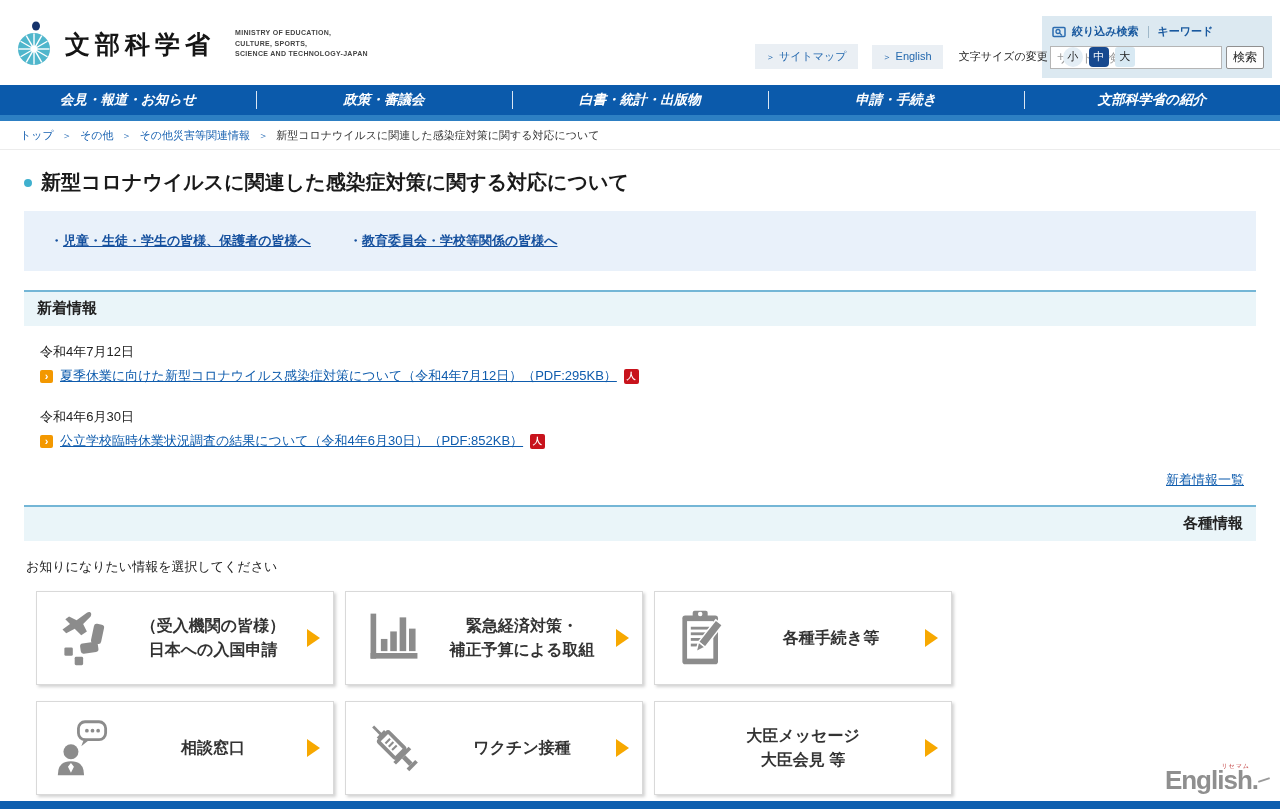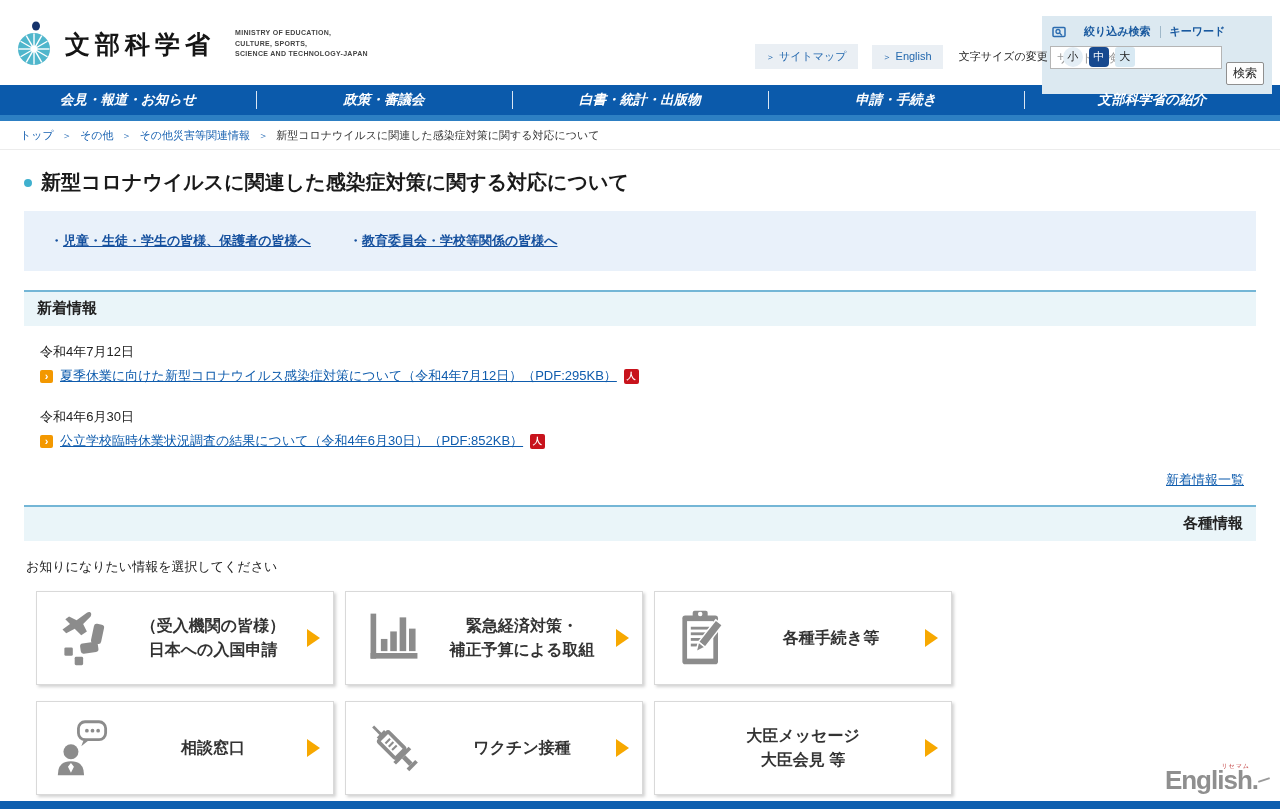--- a/index.html
+++ b/index.html
@@ -8,26 +8,26 @@
 
   
   .site-header { position:relative; height:85px; background:#fff; }
   .logo { position:absolute; left:12px; top:20px; display:flex; align-items:center; gap:9px; text-decoration:none; cursor:pointer; }
   .logo-jp { font-size:25px; font-weight:bold; color:#151515; letter-spacing:5px; white-space:nowrap; }
   .logo-en { font-size:7px; line-height:1.55; color:#444; font-weight:bold; letter-spacing:.3px; }
   .logo-text { display:flex; align-items:center; gap:20px; }
 
   .search-panel { position:absolute; right:8px; top:16px; width:230px; background:#dce9f1; padding:7px 8px 9px; }
   .search-tabs { display:flex; align-items:center; gap:9px; padding:1px 2px 7px; font-size:11px; font-weight:bold; color:#19599f; }
-  .search-tabs .tab { display:inline-flex; align-items:center; gap:18px; cursor:pointer; text-decoration:none; color:#19599f; }
+  .search-tabs .tab { display:inline-flex; align-items:center; gap:6px; cursor:pointer; text-decoration:none; color:#19599f; }
   .search-tabs .divider { width:1px; height:12px; background:#9fb8c9; }
   .search-row { display:flex; }
   .search-input { flex:1; height:23px; border:1px solid #b5b5b5; background:#fff; font-size:12px; padding:0 6px; color:#333; font-family:inherit; }
   .search-input::placeholder { color:#999; }
-  .search-btn { height:23px; margin-left:4px; background:#fdfdfd; border:1px solid #8f8f8f; border-radius:2px; font-size:12px; padding:0 6px; color:#222; cursor:pointer; font-family:inherit;margin-top:16px; }
+  .search-btn { height:23px; margin-left:4px; background:#fdfdfd; border:1px solid #8f8f8f; border-radius:2px; font-size:12px; padding:0 6px; color:#222; cursor:pointer; font-family:inherit; }
 
   .util-row { position:absolute; left:755px; top:44px; display:flex; align-items:center; }
   .util-btn { background:#eaeff4; color:#2368ae; font-size:11px; padding:5px 11px; text-decoration:none; margin-right:14px; white-space:nowrap; cursor:pointer; }
   .util-btn .arr { font-size:9px; margin-right:4px; }
   .fs-label { font-size:11px; color:#222; margin:0 9px 0 2px; white-space:nowrap; }
   .fs { width:20px; height:20px; font-size:11px; display:inline-flex; align-items:center; justify-content:center; border:none; cursor:pointer; margin-left:6px; font-family:inherit; }
   .fs-small { background:#e4eef5; border-radius:50%; color:#222; }
   .fs-med   { background:#17498f; border-radius:4px; color:#fff; }
   .fs-large { background:#d8e9f3; border-radius:3px; color:#222; }
 

